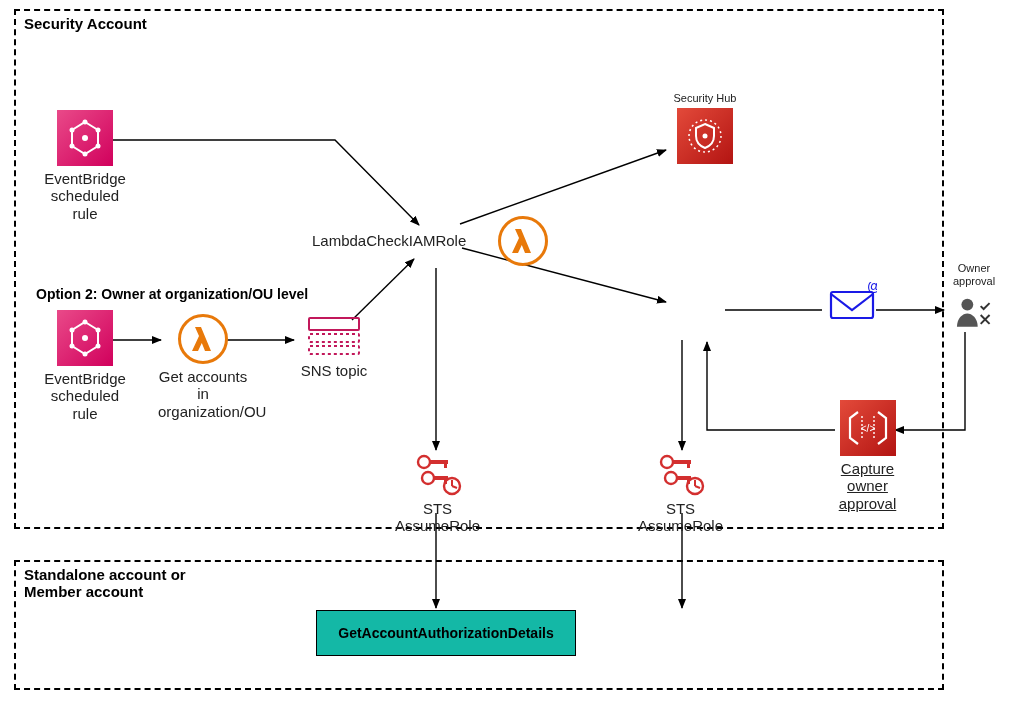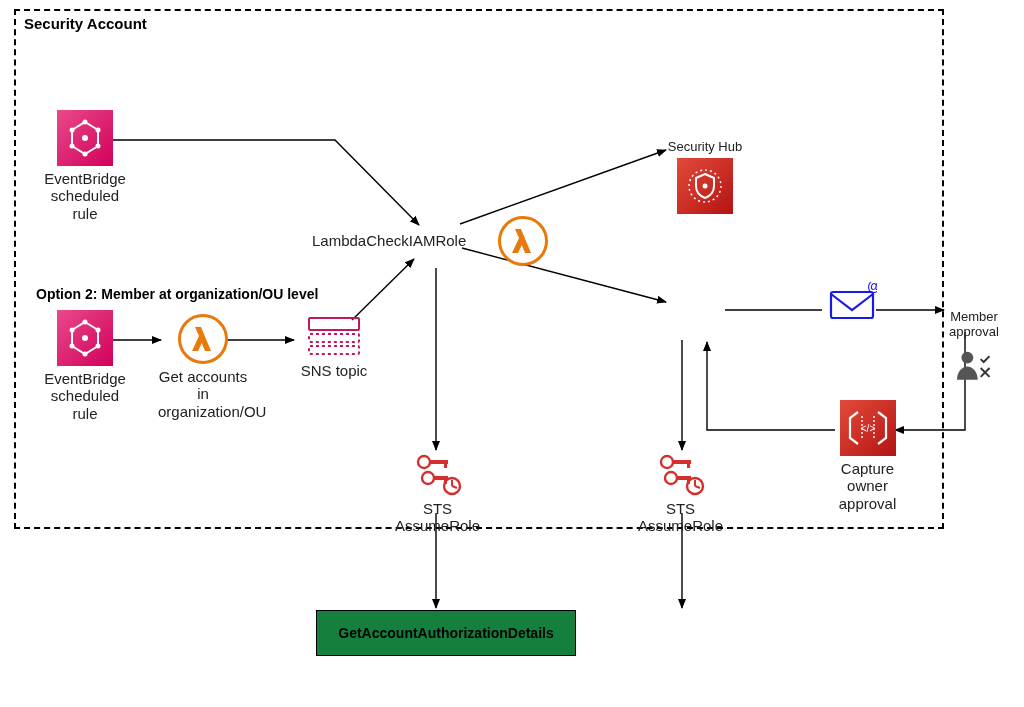--- a/index.html
+++ b/index.html
@@ -38,30 +38,29 @@
     position: absolute;
     text-align: center;
   }
   .node-label {
     font-size: 15px;
     line-height: 1.15;
     margin-top: 4px;
     color: #222;
   }
   .node-label-above {
-    font-size: 13px;
+    font-size: 11px;
     line-height: 1.15;
     margin-bottom: 3px;
     color: #222;
-    margin-top: 48px;
   }
   .action-box {
     position: absolute;
     border: 1px solid #000;
-    background: #15803d;
+    background: #14b8a6;
     display: flex;
     align-items: center;
     justify-content: center;
     font-weight: 700;
     font-size: 14px;
   }
   
   .sq {
     width: 56px;
     height: 56px;
@@ -134,23 +133,27 @@
 
     <polyline points="965,332 965,430 895,430" fill="none" stroke="#000" stroke-width="1.4" marker-end="url(#arrow)"></polyline>
 
     <polyline points="835,430 707,430 707,342" fill="none" stroke="#000" stroke-width="1.4" marker-end="url(#arrow)"></polyline>
   </svg>
 
   <div class="box" style="left:14px; top:9px; width:930px; height:520px;">
     <div class="box-title">Security Account</div>
   </div>
 
-
-
-  <div class="sec-title" style="left:36px; top:286px;">Option 2: Member at organization/OU level</div>
+  <div class="box" style="left:14px; top:560px; width:930px; height:130px;">
+    <div class="box-title" style="white-space:pre-line;">Standalone account or
+Member account</div>
+  </div>
+
+
+  <div class="sec-title" style="left:36px; top:286px;">Option 2: Owner at organization/OU level</div>
 
   <div class="node" style="left:40px; top:110px; width:90px;">
     <div class="sq sq-eb">
       <svg width="40" height="40" viewBox="0 0 40 40">
         <polygon points="20,4 33,12 33,28 20,36 7,28 7,12" fill="none" stroke="#fff" stroke-width="2"></polygon>
         <circle cx="20" cy="4" r="2.5" fill="#fff"></circle>
           <circle cx="33" cy="12" r="2.5" fill="#fff"></circle>
         <circle cx="33" cy="28" r="2.5" fill="#fff"></circle>
           <circle cx="20" cy="36" r="2.5" fill="#fff"></circle>
         <circle cx="7" cy="28" r="2.5" fill="#fff"></circle>
@@ -253,42 +256,42 @@
 
   <div class="node" style="left:824px; top:282px; width:56px;">
     <svg class="email-svg" viewBox="0 0 50 40">
       <rect x="4" y="10" width="42" height="26" rx="2" fill="none" stroke="#1a1ae6" stroke-width="2.2"></rect>
       <polyline points="4,12 25,28 46,12" fill="none" stroke="#1a1ae6" stroke-width="2.2"></polyline>
       <text x="40" y="9" font-size="14" font-style="italic" fill="#1a1ae6" font-weight="bold">@</text>
     </svg>
   </div>
 
   <div class="node" style="left:944px; top:262px; width:60px;">
-    <div class="node-label-above" style="white-space:pre-line;">Member
+    <div class="node-label-above" style="white-space:pre-line;">Owner
 approval</div>
     <svg class="user-svg" viewBox="0 0 54 44">
       <circle cx="18" cy="12" r="8" fill="#555"></circle>
       <path d="M4 42 c0 -12 8 -18 14 -18 s14 6 14 18 z" fill="#555"></path>
       <path d="M36 14 l4 4 l8 -8" stroke="#333" stroke-width="2.6" fill="none"></path>
       <line x1="36" y1="26" x2="48" y2="38" stroke="#333" stroke-width="2.6"></line>
       <line x1="48" y1="26" x2="36" y2="38" stroke="#333" stroke-width="2.6"></line>
     </svg>
   </div>
 
   <div class="node" style="left:820px; top:400px; width:95px;">
     <div class="sq sq-api">
       <svg width="44" height="44" viewBox="0 0 44 44">
         <path d="M12 6 l-8 6 v20 l8 6" fill="none" stroke="#fff" stroke-width="2.2"></path>
         <path d="M32 6 l8 6 v20 l-8 6" fill="none" stroke="#fff" stroke-width="2.2"></path>
         <line x1="16" y1="10" x2="16" y2="34" stroke="#fff" stroke-width="1.4" stroke-dasharray="2 2"></line>
         <line x1="28" y1="10" x2="28" y2="34" stroke="#fff" stroke-width="1.4" stroke-dasharray="2 2"></line>
         <text x="22" y="26" font-size="10" fill="#fff" text-anchor="middle">&lt;/&gt;</text>
       </svg>
     </div>
-    <div class="node-label" style="white-space:pre-line;">Capture owner
+    <div class="node-label" style="white-space:pre-line;text-decoration:underline;">Capture owner
 approval</div>
   </div>
 
   <div class="action-box" style="left:316px; top:610px; width:258px; height:44px;">
     <span>GetAccountAuthorizationDetails</span>
   </div>
 
 
 </div>
 

